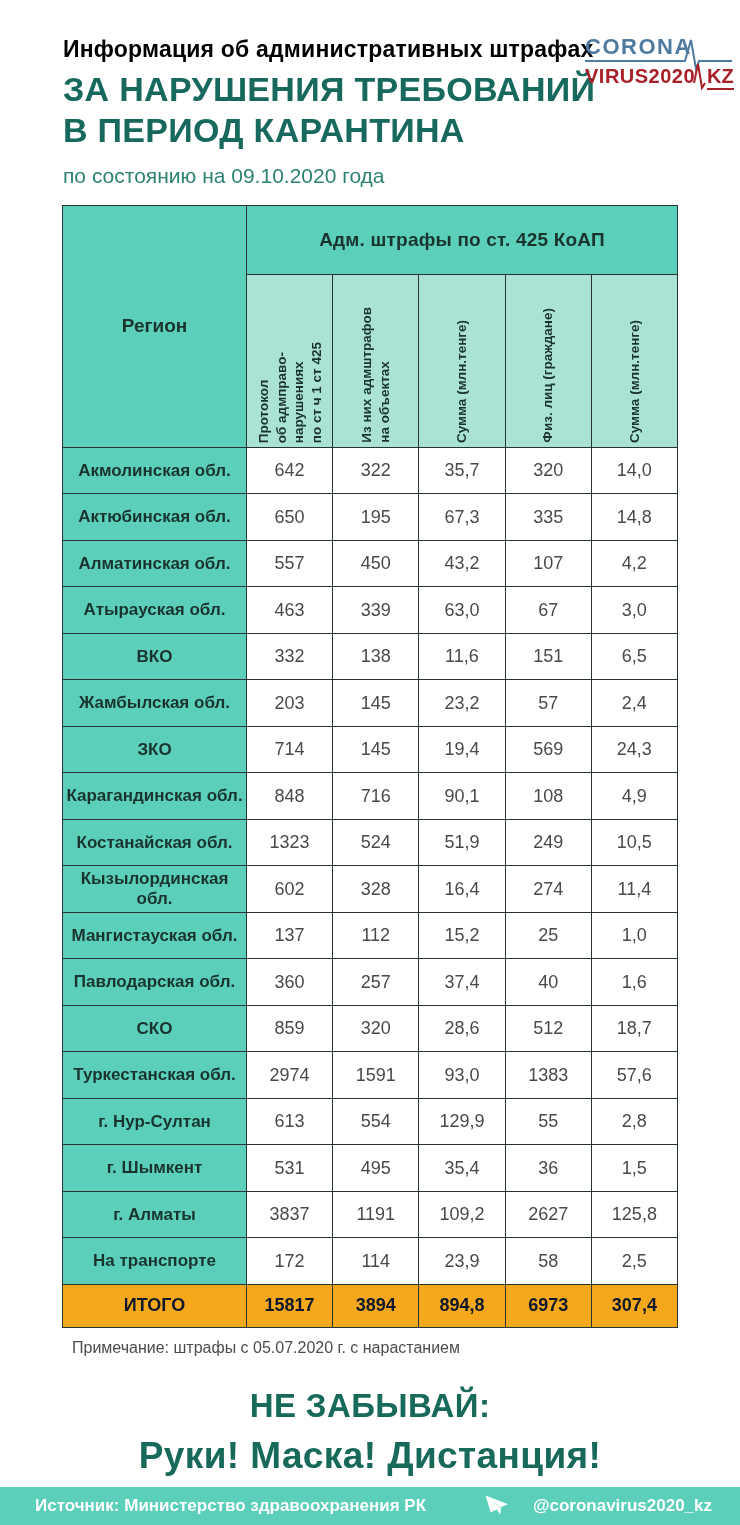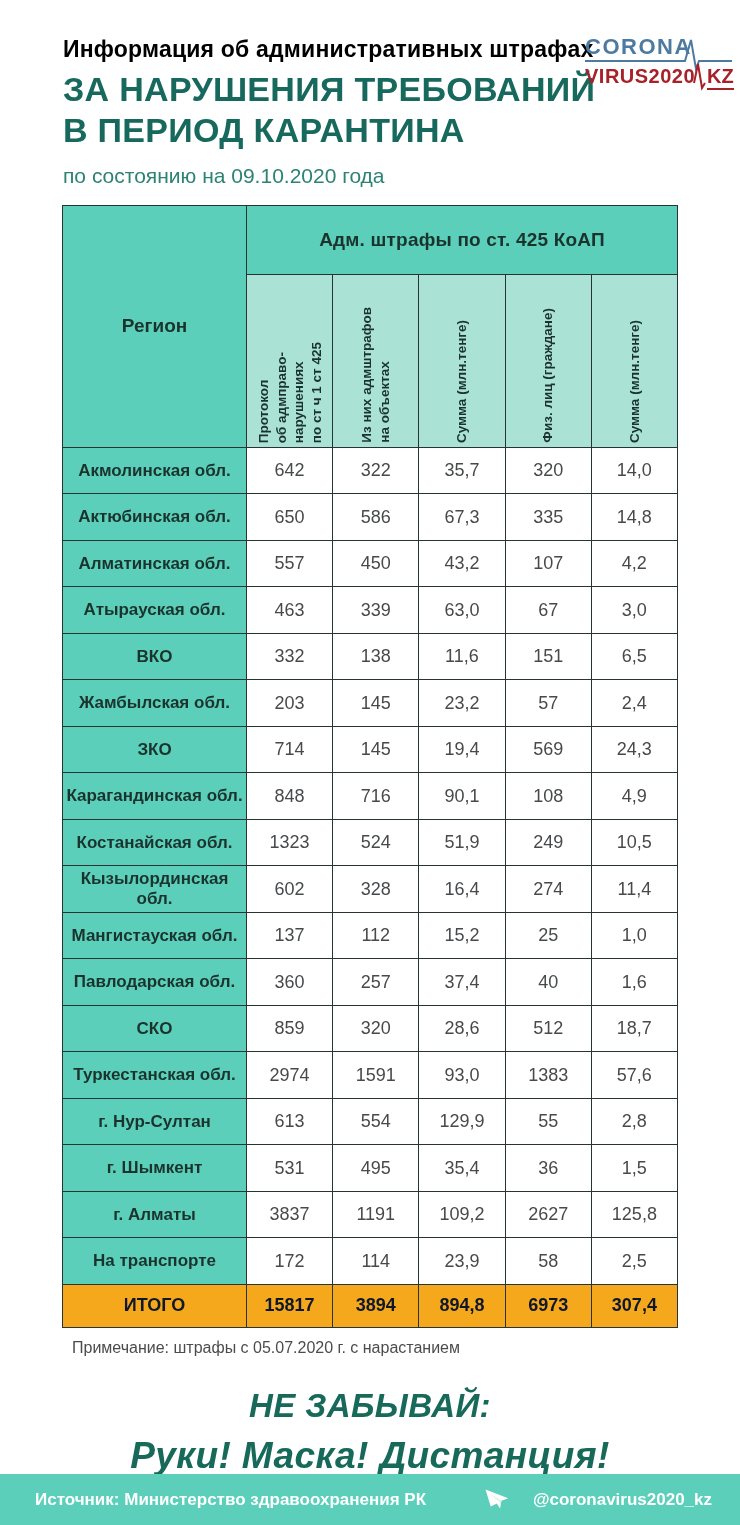--- a/index.html
+++ b/index.html
@@ -32,27 +32,27 @@
     text-align: left;
     max-height: 150px;
   }
   tbody td { height: 45.5px; background: #ffffff; font-size: 18px; color: #47494B; }
   tbody td.region { background: #5BCFBA; color: #1A332D; font-weight: bold; font-size: 17px; }
   tr.total td { background: #F6A81C !important; color: #0f172a; font-weight: bold; font-size: 18px; height: 42px; }
   tr.total td.region { background: #F6A81C; font-size: 18px; }
 
   
   .note { margin: 11px 0 0 72px; font-size: 16px; color: #4C4C4C; }
-  .reminder { margin-top: 30px; text-align: center; color: #17695A; font-style: italic; }
+  .reminder { margin-top: 30px; text-align: center; color: #17695A; }
   .reminder-line1 { font-size: 33px; font-weight: bold; letter-spacing: 0.4px; }
   .reminder-line2 { font-size: 37px; font-weight: bold; margin-top: 10px; letter-spacing: 0.4px; }
 
   
   .footer-bar {
-    position: absolute; left: 0; bottom: 0; width: 740px; height: 51px;
+    position: absolute; left: 0; bottom: 0; width: 740px; height: 38px;
     background: #5BCFBA; color: #ffffff;
     display: flex; align-items: center; justify-content: space-between;
     box-sizing: border-box; padding: 0 28px 0 35px;
     font-size: 17px; font-weight: bold;
   }
   .footer-handle { display: flex; align-items: center; gap: 24px; font-weight: bold; }
   .plane-icon svg { display: block; transform: scaleX(-1); }
 </style>
 </head>
 <body>
@@ -108,21 +108,21 @@
           <td class="region">Акмолинская обл.</td>
           <td>642</td>
           <td>322</td>
           <td>35,7</td>
           <td>320</td>
           <td>14,0</td>
         </tr>
         <tr>
           <td class="region">Актюбинская обл.</td>
           <td>650</td>
-          <td>586</td>
+          <td>195</td>
           <td>67,3</td>
           <td>335</td>
           <td>14,8</td>
         </tr>
         <tr>
           <td class="region">Алматинская обл.</td>
           <td>557</td>
           <td>450</td>
           <td>43,2</td>
           <td>107</td>

